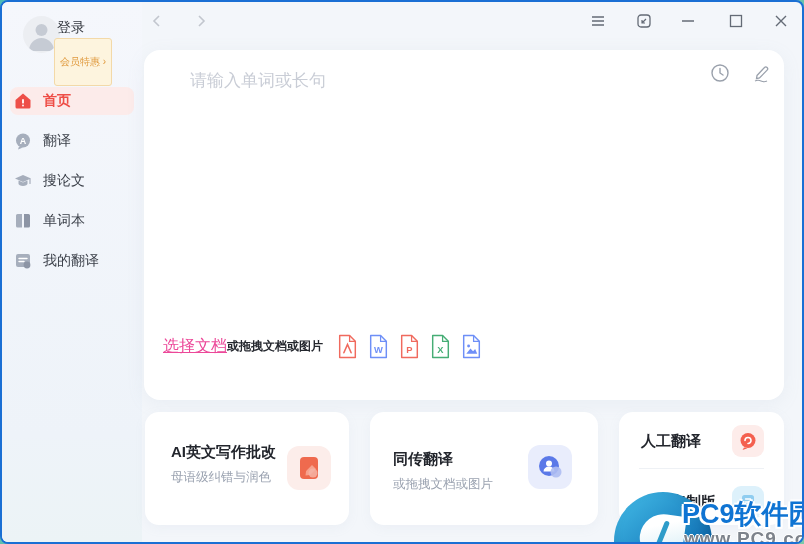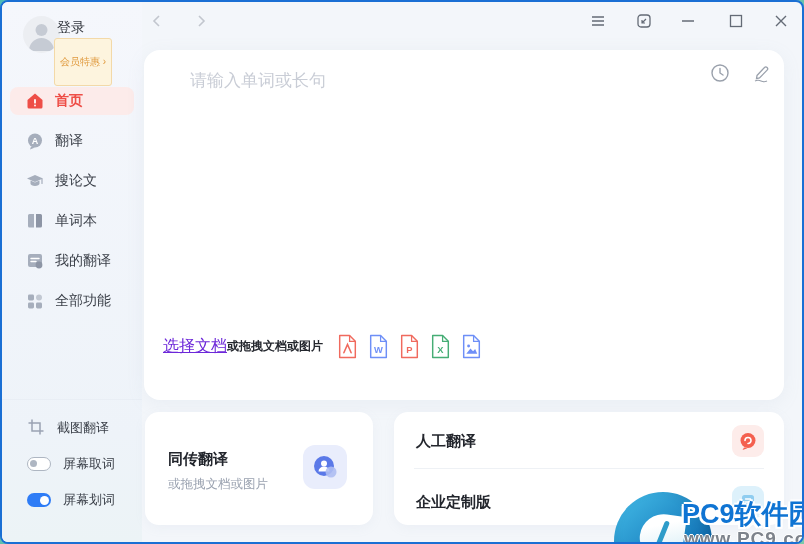--- a/index.html
+++ b/index.html
@@ -13,21 +13,21 @@
   .sidebar{position:absolute;left:0;top:0;bottom:0;width:140px;
            background:linear-gradient(180deg,#f5f7fc 0%,#eef3f9 80%,#ecf3f6 100%)}
   .avatar{position:absolute;left:21px;top:14px;width:37px;height:37px;border-radius:50%;
           background:#ecEEF2;background:#eceef2;overflow:hidden}
   .avatar svg{display:block;margin:5px auto 0}
   .login-label{position:absolute;left:55px;top:17px;font-size:14px;color:#33373e;cursor:pointer}
   .vip-badge{position:absolute;left:52px;top:36px;font-size:10px;color:#e09a3e;background:#fdf4de;
              border:1px solid #f3d9a8;border-radius:3px;padding:16px 5px;cursor:pointer;white-space:nowrap}
   .menu{position:absolute;left:0;top:85px;width:140px}
   .menu-item{height:28px;margin:0 8px 12px 8px;display:flex;align-items:center;gap:11px;
-             padding-left:16px;border-radius:8px;font-size:14px;color:#3a3f48;cursor:pointer}
+             padding-left:4px;border-radius:8px;font-size:14px;color:#3a3f48;cursor:pointer}
   .menu-item .mi{width:18px;height:18px;flex:0 0 18px;display:flex;align-items:center;justify-content:center}
   .menu-item.active{background:#fcebea;color:#ee4e47;font-weight:600}
   .tools{position:absolute;left:0;bottom:18px;width:140px;border-top:1px solid #e9eef5;padding-top:16px}
   .tool-item{height:24px;margin-bottom:12px;display:flex;align-items:center;gap:12px;
              padding-left:25px;font-size:13px;color:#3a3f48;cursor:pointer}
   .toggle{width:24px;height:14px;border-radius:8px;position:relative;box-sizing:border-box;cursor:pointer;flex:0 0 24px}
   .toggle.off{border:1.5px solid #aeb6c2;background:#fff}
   .toggle.off .dot{position:absolute;left:2px;top:2px;width:7px;height:7px;border-radius:50%;background:#aeb6c2}
   .toggle.on{background:#2e7cf6}
   .toggle.on .dot{position:absolute;right:2px;top:2.5px;width:9px;height:9px;border-radius:50%;background:#fff}
@@ -40,21 +40,21 @@
   .input-card{position:absolute;left:142px;top:48px;right:18px;height:350px;background:#fff;
               border-radius:16px;box-shadow:0 4px 18px rgba(150,165,190,.10)}
   .query-input{position:absolute;left:44px;top:13px;width:470px;height:34px;border:none;outline:none;
                font-size:17px;color:#33373e;background:transparent;font-family:inherit}
   .query-input::placeholder{color:#c9cdd6}
   .card-topicon{position:absolute;top:13px;width:20px;height:20px;cursor:pointer}
   .icon-history{right:54px}
   .icon-handwrite{right:13px}
 
   .doc-row{position:absolute;left:19px;top:284px;display:flex;align-items:center}
-  .select-doc{font-size:16px;color:#6d28d9;text-decoration:underline;cursor:pointer}
+  .select-doc{font-size:16px;color:#ec4899;text-decoration:underline;cursor:pointer}
   .drag-hint{font-size:12px;color:#24272e;font-weight:700;}
   .ftypes{display:flex;gap:10px;margin-left:14px}
   .ftypes svg{cursor:default}
   .formats{position:absolute;left:19px;top:316px;display:flex;align-items:center;gap:5px;
            font-size:12.5px;color:#a4aab4}
   .qmark{width:14px;height:14px;border:1px solid #a9afb9;border-radius:50%;font-size:10px;
          display:flex;align-items:center;justify-content:center;color:#a9afb9;cursor:pointer}
 
   
   .cards{position:absolute;left:143px;top:410px;right:18px;height:113px;display:flex;gap:21px}
@@ -188,56 +188,22 @@
       <div class="menu-item">
         <span class="mi">
           <svg width="18" height="18" viewBox="0 0 18 18">
               <rect x="2" y="2" width="14" height="13" rx="2" fill="#a6aebc"></rect>
               <path d="M5 6.5 h8 M5 9.5 h5" stroke="#fff" stroke-width="1.4" stroke-linecap="round"></path>
               <circle cx="13" cy="13" r="3.4" fill="#8d95a5"></circle>
             </svg>
         </span>
         <span>我的翻译</span>
       </div>
-      <div class="menu-item">
-        <span class="mi">
-          <svg width="18" height="18" viewBox="0 0 18 18">
-              <rect x="2" y="2.5" width="6" height="6" rx="1.4" fill="#a6aebc"></rect>
-              <rect x="10" y="2.5" width="6" height="6" rx="3" fill="#c2c8d2"></rect>
-              <rect x="2" y="10.5" width="6" height="6" rx="1.4" fill="#a6aebc"></rect>
-              <rect x="10" y="10.5" width="6" height="6" rx="1.4" fill="#a6aebc"></rect>
-            </svg>
-        </span>
-        <span>全部功能</span>
-      </div>
     </nav>
 
-    <div class="tools">
-      <div class="tool-item">
-        <span>
-          <svg width="18" height="18" viewBox="0 0 18 18">
-              <path d="M5 1.5 V13 H16.5" fill="none" stroke="#9aa3b2" stroke-width="1.5"></path>
-              <path d="M1.5 5 H13 V16.5" fill="none" stroke="#9aa3b2" stroke-width="1.5"></path>
-            </svg>
-        </span>
-        <span>截图翻译</span>
-      </div>
-      <div class="tool-item">
-        <span class="toggle off">
-            <span class="dot"></span>
-          </span>
-        <span>屏幕取词</span>
-      </div>
-      <div class="tool-item">
-        <span class="toggle on">
-            <span class="dot"></span>
-          </span>
-        <span>屏幕划词</span>
-      </div>
-    </div>
   </aside>
 
   <section class="input-card">
     <input class="query-input" type="text" placeholder="请输入单词或长句" style="">
     <div class="card-topicon icon-history">
       <svg width="20" height="20" viewBox="0 0 20 20">
           <circle cx="10" cy="10" r="8" fill="none" stroke="#9aa1ac" stroke-width="1.4"></circle>
           <path d="M10 5.5 V10 L13 12" fill="none" stroke="#9aa1ac" stroke-width="1.4" stroke-linecap="round"></path>
         </svg>
     </div>
@@ -278,20 +244,33 @@
             <circle cx="7.2" cy="11.5" r="1.4" fill="#6e8ff7"></circle>
             <path d="M5 19 L9 14 L11.5 16.5 L13.5 14.5 L15.5 19 Z" fill="#6e8ff7"></path>
           </svg>
       </span>
     </div>
 
   </section>
 
   <section class="cards">
 
+    <div class="fcard fcard1">
+      <div class="txt">
+        <div class="ftitle">AI英文写作批改</div>
+        <div class="fsub">母语级纠错与润色</div>
+      </div>
+      <div class="fbadge">
+        <svg width="26" height="26" viewBox="0 0 26 26">
+            <rect x="4" y="2" width="18" height="22" rx="4" fill="#ef6a4e"></rect>
+            <path d="M16 10 l4 4 -6 6 -4.5 0.6 0.6 -4.6 Z" fill="#f7a18d"></path>
+            <circle cx="17" cy="18" r="4.5" fill="#f5b3a4" opacity="0.85"></circle>
+          </svg>
+      </div>
+    </div>
 
     <div class="fcard fcard2">
       <div class="txt">
         <div class="ftitle">同传翻译</div>
         <div class="fsub">或拖拽文档或图片</div>
       </div>
       <div class="fbadge">
         <svg width="28" height="28" viewBox="0 0 28 28">
             <circle cx="13" cy="13" r="10" fill="#5b79e8"></circle>
             <circle cx="13" cy="10.5" r="3" fill="#fff"></circle>

